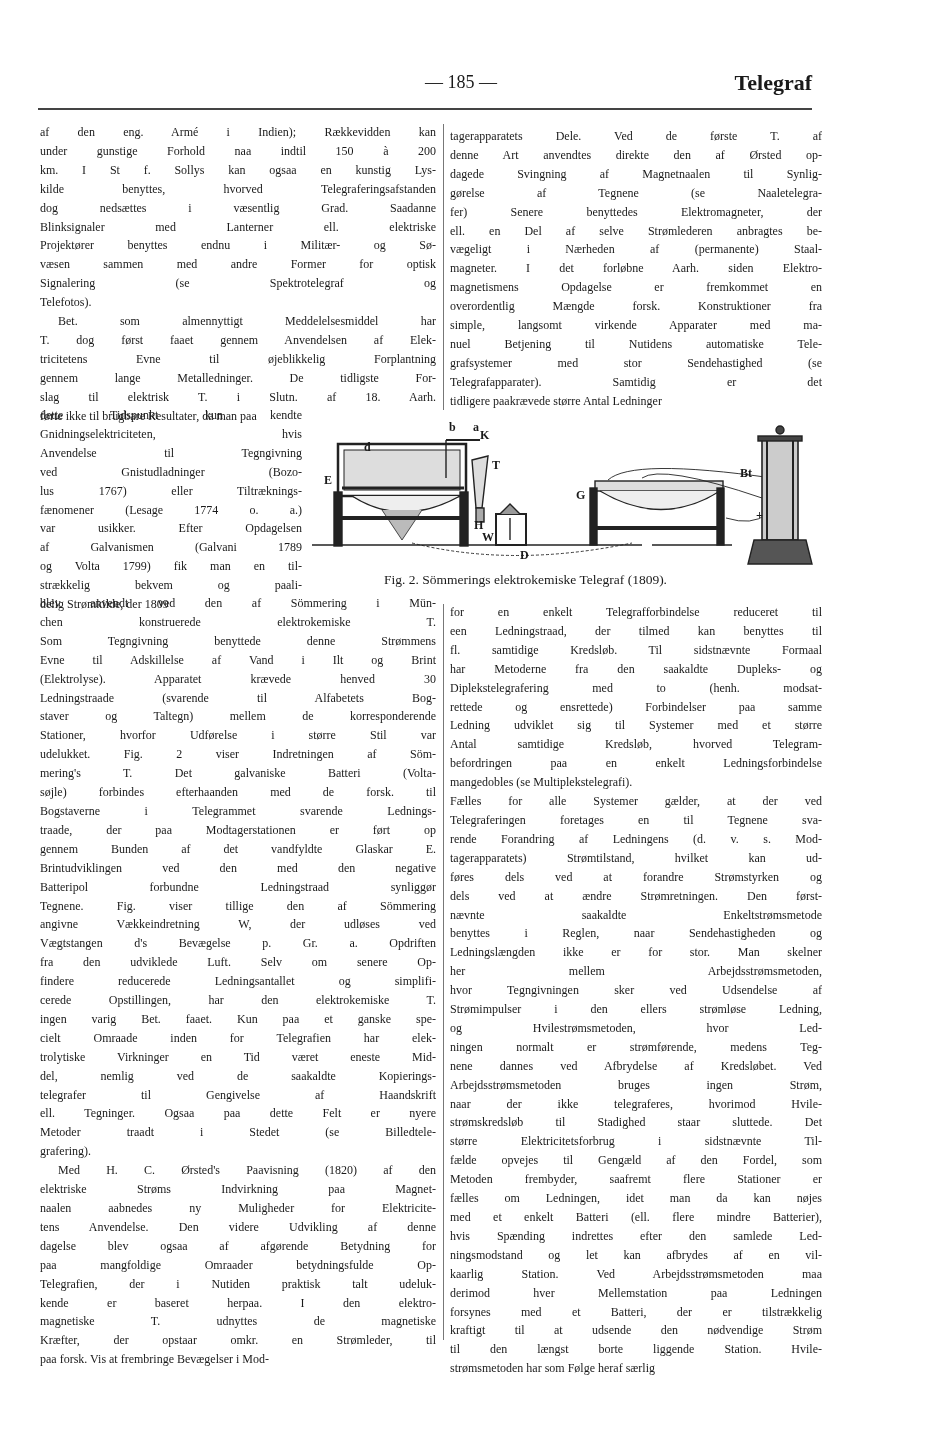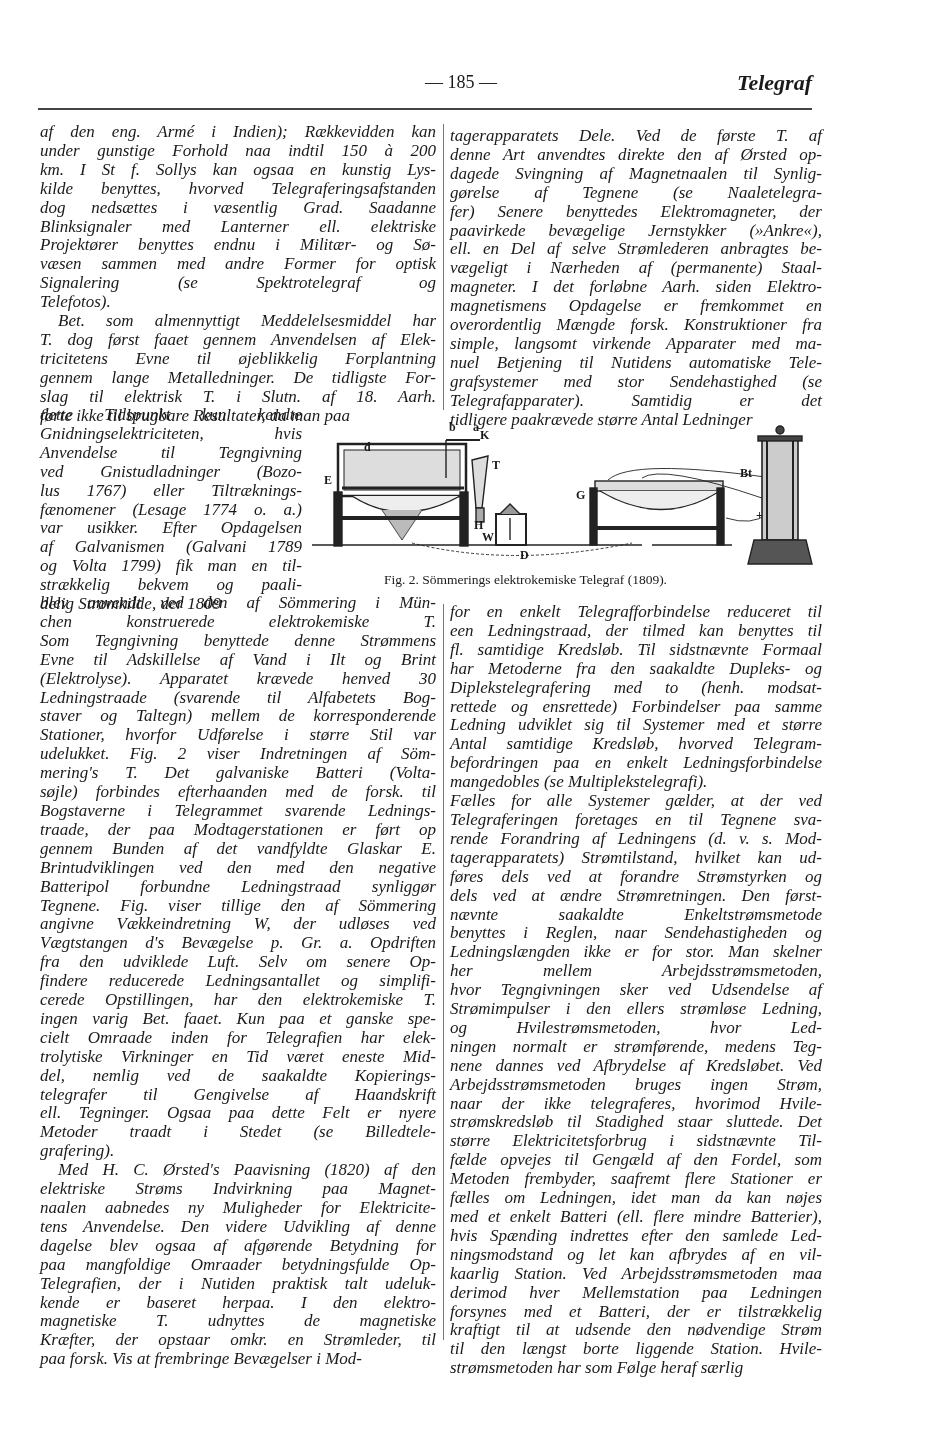--- a/index.html
+++ b/index.html
@@ -1,22 +1,22 @@
 <!DOCTYPE html>
 <html><head>
 <meta charset="utf-8">
 <style>
   html, body { margin: 0; padding: 0; background: #ffffff; }
   body { width: 928px; height: 1455px; position: relative; overflow: hidden;
          font-family: "DejaVu Serif", "Liberation Serif", serif; color: #1a1a1a; }
   .header { position: absolute; left: 40px; top: 68px; width: 772px; height: 30px; }
   .page-no { position: absolute; left: 385px; top: 4px; font-family: "Liberation Serif", serif; font-size: 18px; }
-  .running-title { position: absolute; right: 0; top: 2px; font-family: "Liberation Serif", serif; font-size: 22px; font-weight: bold; font-style: italic; }
+  .running-title { position: absolute; right: 0; top: 2px; font-family: "Liberation Serif", serif; font-size: 22px; font-weight: bold; }
   .rule { position: absolute; left: 38px; top: 108px; width: 774px; height: 2px; background: #444; }
-  .col { position: absolute; font-family: "Liberation Serif", serif; font-size: 17px; line-height: 18.9px; text-align: justify; font-style: italic; }
+  .col { position: absolute; font-family: "Liberation Serif", serif; font-size: 12px; line-height: 18.9px; text-align: justify; }
   .col .line { display: block; white-space: nowrap; text-align-last: justify; text-align: justify; }
   .col .line.last { text-align-last: left; }
   .col-left-top { left: 40px; top: 123px; width: 396px; }
   .col-left-narrow { left: 40px; top: 406px; width: 262px; }
   .col-left-bottom { left: 40px; top: 594px; width: 396px; }
   .col-right-top { left: 450px; top: 127px; width: 372px; }
   .col-right-bottom { left: 450px; top: 603px; width: 372px; }
   .divider { position: absolute; width: 1px; background: #777; }
   .figure { position: absolute; left: 312px; top: 418px; width: 505px; height: 152px; }
   .fig-caption { position: absolute; left: 384px; top: 572px; font-family: "Liberation Serif", serif; font-size: 13.5px; }
@@ -104,21 +104,20 @@
     <span class="line">magnetiske T. udnyttes de magnetiske</span>
     <span class="line">Kræfter, der opstaar omkr. en Strømleder, til</span>
     <span class="line last">paa forsk. Vis at frembringe Bevægelser i Mod-</span>
   </div>
 <div class="col col-right-top" id="rt">
     <span class="line">tagerapparatets Dele. Ved de første T. af</span>
     <span class="line">denne Art anvendtes direkte den af Ørsted op-</span>
     <span class="line">dagede Svingning af Magnetnaalen til Synlig-</span>
     <span class="line">gørelse af Tegnene (se Naaletelegra-</span>
     <span class="line">fer) Senere benyttedes Elektromagneter, der</span>
-    <span class="line">paavirkede bevægelige Jernstykker (»Ankre«),</span>
     <span class="line">ell. en Del af selve Strømlederen anbragtes be-</span>
     <span class="line">vægeligt i Nærheden af (permanente) Staal-</span>
     <span class="line">magneter. I det forløbne Aarh. siden Elektro-</span>
     <span class="line">magnetismens Opdagelse er fremkommet en</span>
     <span class="line">overordentlig Mængde forsk. Konstruktioner fra</span>
     <span class="line">simple, langsomt virkende Apparater med ma-</span>
     <span class="line">nuel Betjening til Nutidens automatiske Tele-</span>
     <span class="line">grafsystemer med stor Sendehastighed (se</span>
     <span class="line">Telegrafapparater). Samtidig er det</span>
     <span class="line last">tidligere paakrævede større Antal Ledninger</span>

